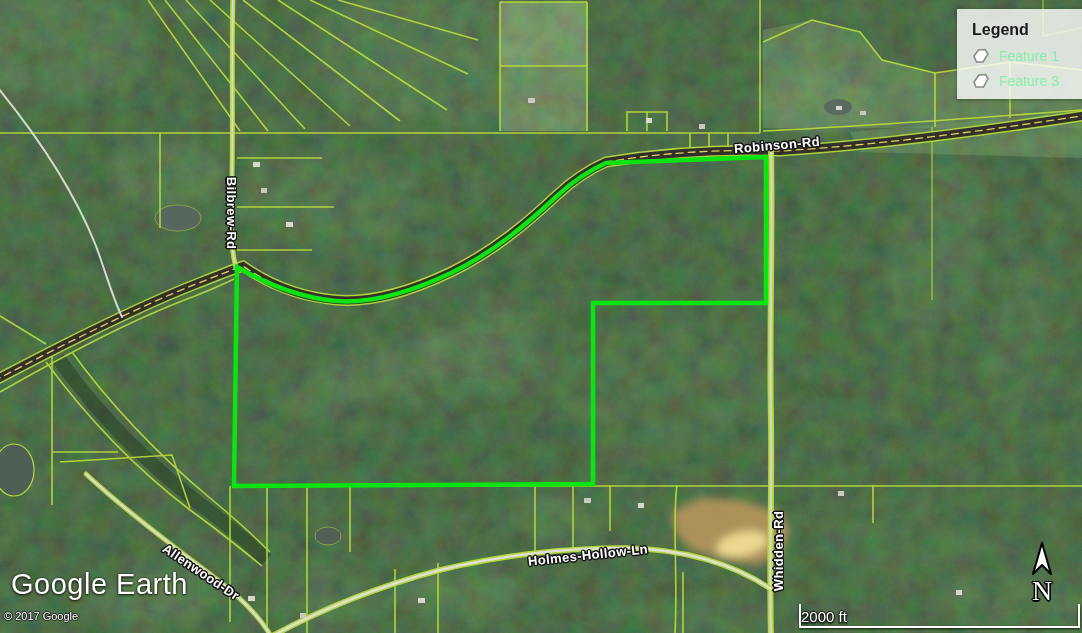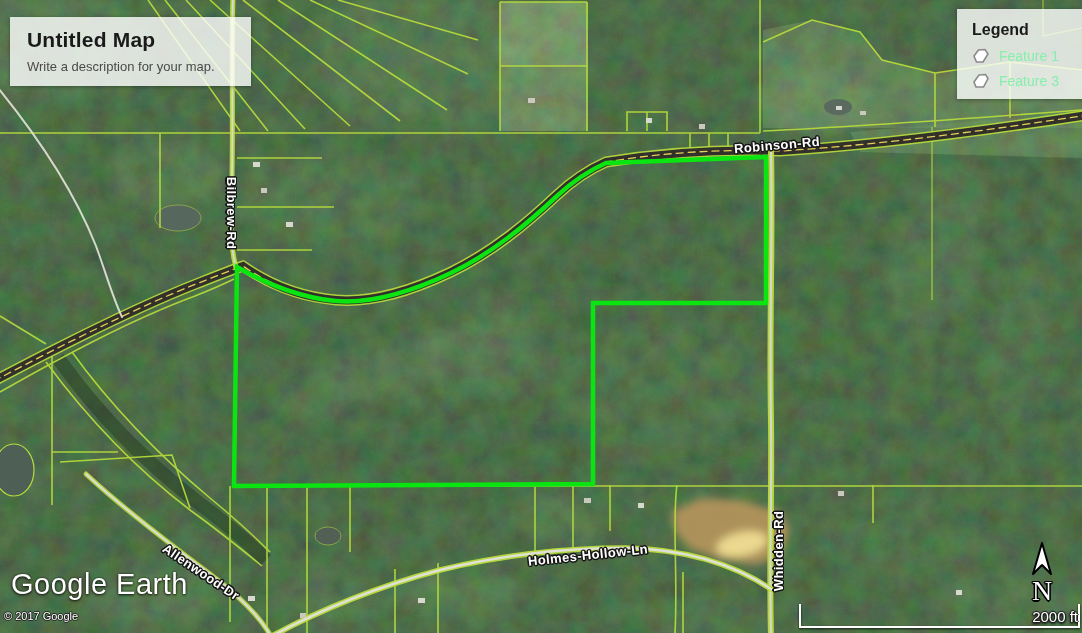--- a/index.html
+++ b/index.html
@@ -29,21 +29,21 @@
   
   #ge-logo{position:absolute;left:11px;top:568px;color:#fff;font-size:29px;
     letter-spacing:.5px;text-shadow:0 1px 3px rgba(0,0,0,.85),0 0 2px rgba(0,0,0,.6);}
   #copyright{position:absolute;left:4px;top:610px;color:#fff;font-size:11px;
     text-shadow:-1px 0 0 #222,1px 0 0 #222,0 -1px 0 #222,0 1px 0 #222;}
 
   
   #scale-bar{position:absolute;left:799px;top:604px;width:277px;height:22px;
     border-left:2px solid #fff;border-right:2px solid #fff;border-bottom:2px solid #fff;
     filter:drop-shadow(0 1px 1px rgba(0,0,0,.8));}
-  #scale-bar .lbl{position:absolute;left:0;right:0;bottom:1px;text-align:right;
+  #scale-bar .lbl{position:absolute;left:0;right:0;bottom:1px;text-align:left;
     color:#fff;font-size:15px;
     text-shadow:-1px 0 0 #222,1px 0 0 #222,0 -1px 0 #222,0 1px 0 #222;}
 
   
   #compass{position:absolute;left:1024px;top:542px;width:36px;text-align:center;}
   #compass .letter{display:block;margin-top:-2px;color:#fff;font-size:28px;line-height:26px;
     font-family:"Liberation Serif",serif;
     text-shadow:-1.5px 0 0 #000,1.5px 0 0 #000,0 -1.5px 0 #000,0 1.5px 0 #000,
                 -1px -1px 0 #000,1px 1px 0 #000,-1px 1px 0 #000,1px -1px 0 #000;}
 </style>
@@ -205,24 +205,20 @@
     <path d="M237,267 C270,286 302,298 336,301 C373,304 411,292 451,273 C492,253 525,226 557,196
              C572,182 588,171 606,163 L766,157 L766,303 L593,303 L593,484 L234,486 Z" fill="none" stroke="#0ae512" stroke-width="4.5" stroke-linejoin="miter"></path>
   </svg>
 
   <div class="map-label" style="left:777px;top:145px;transform:translate(-50%,-50%) rotate(-5deg);">Robinson-Rd</div>
   <div class="map-label" style="left:231px;top:213px;transform:translate(-50%,-50%) rotate(90deg);">Bilbrew-Rd</div>
   <div class="map-label" style="left:778px;top:551px;transform:translate(-50%,-50%) rotate(-90deg);">Whidden-Rd</div>
   <div class="map-label" style="left:588px;top:555px;transform:translate(-50%,-50%) rotate(-6deg);">Holmes-Hollow-Ln</div>
   <div class="map-label" style="left:201px;top:572px;transform:translate(-50%,-50%) rotate(34deg);">Allenwood-Dr</div>
 
-  <div id="title-card" class="card">
-    <div class="title">Untitled Map</div>
-    <div class="desc">Write a description for your map.</div>
-  </div>
 
   <div id="legend-card" class="card">
     <div class="title">Legend</div>
     <div class="legend-item">
       <svg width="18" height="16" viewBox="0 0 18 16">
         <polygon points="2,8 6.5,2 13,1.5 16,6 11,14 4.5,14" fill="#ffffff" stroke="#8a8a8a" stroke-width="1.6"></polygon>
       </svg>
       <span class="lbl">Feature 1</span>
     </div>
     <div class="legend-item">

